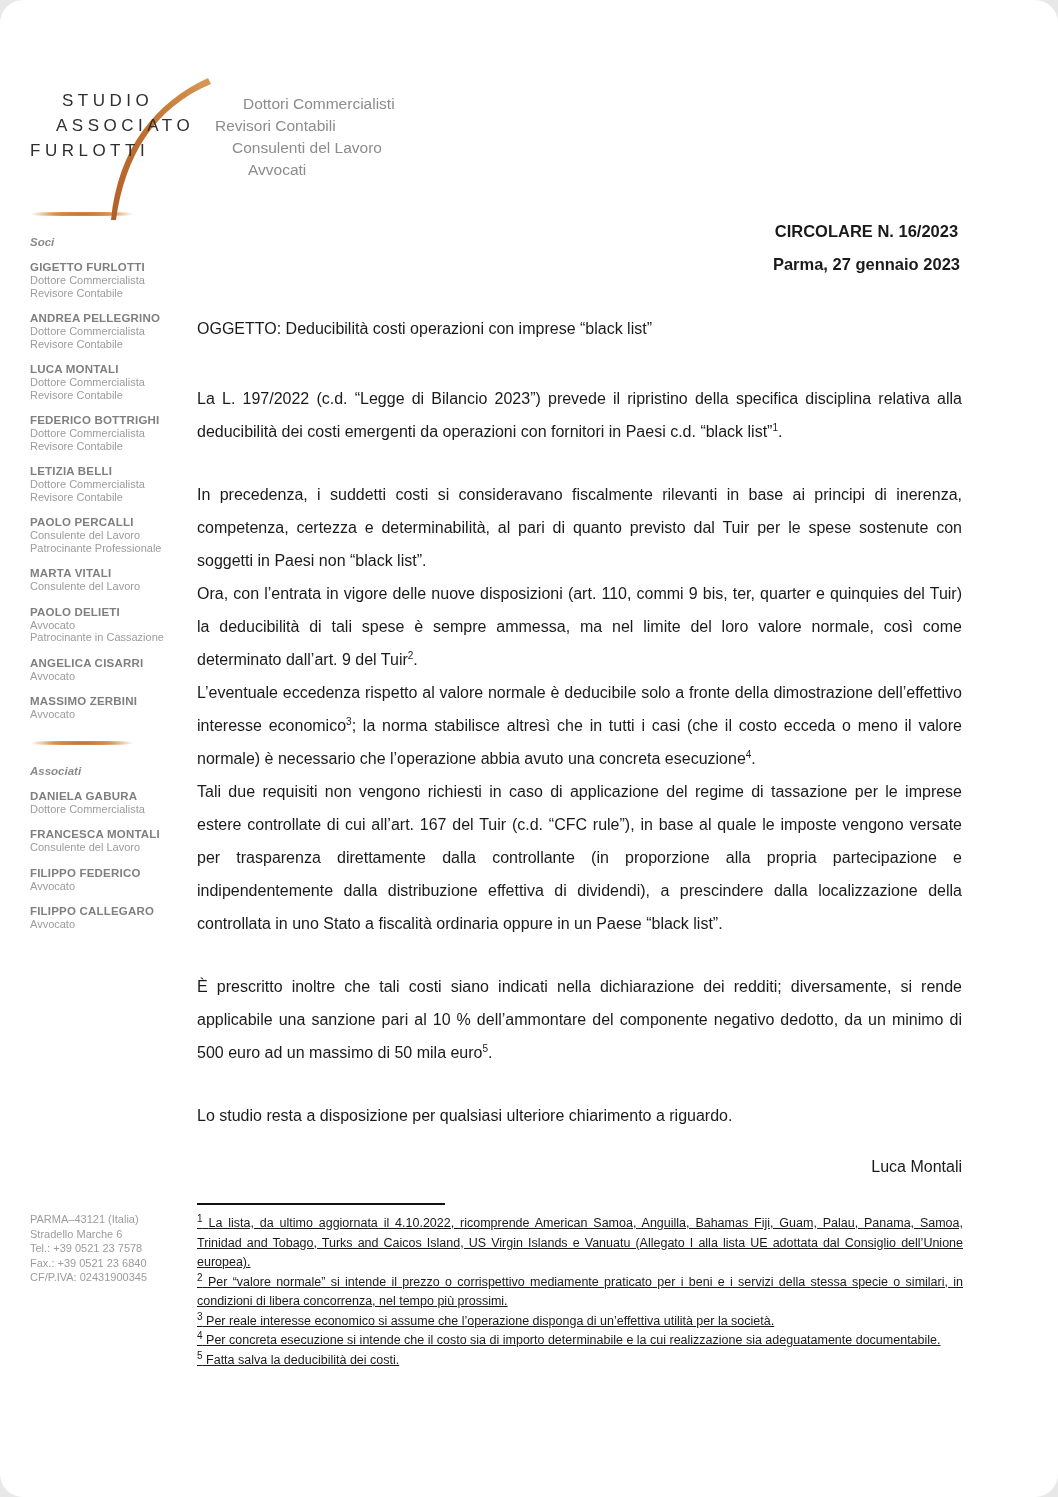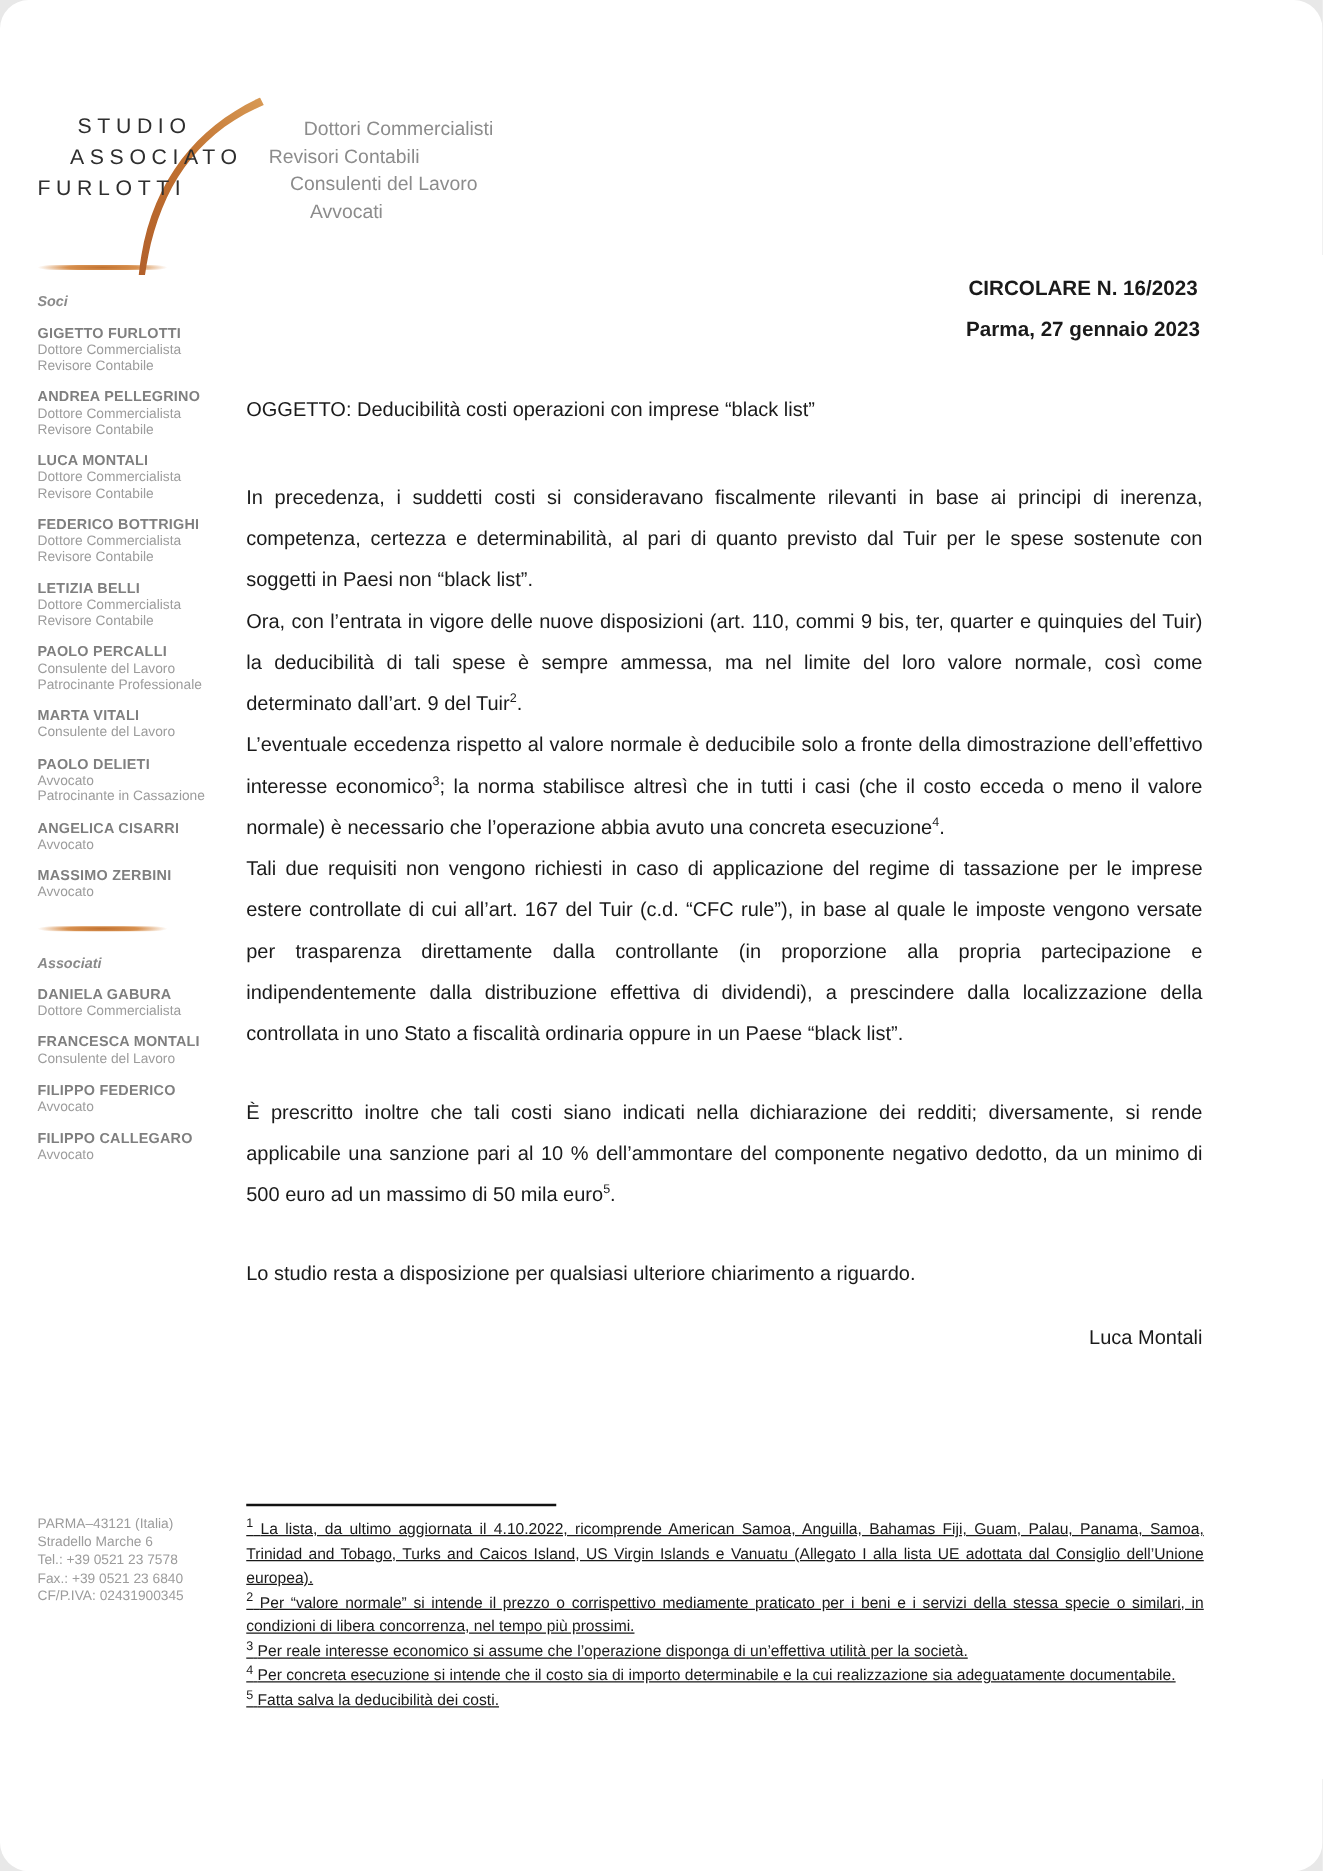--- a/index.html
+++ b/index.html
@@ -164,20 +164,21 @@
       <div>PARMA–43121 (Italia)</div>
       <div>Stradello Marche 6</div>
       <div>Tel.:  +39 0521 23 7578</div>
       <div>Fax.: +39 0521 23 6840</div>
       <div>CF/P.IVA: 02431900345</div>
     </div>
 
   <div class="main">
     <div class="subject">OGGETTO: Deducibilità costi operazioni con imprese “black list”</div>
     <div id="paragraphs">
+        <p class="para gap"><span>La L. 197/2022 (c.d. “Legge di Bilancio 2023”) prevede il ripristino della specifica disciplina relativa alla deducibilità dei costi emergenti da operazioni con fornitori in Paesi c.d. “black list”</span><sup>1</sup><span>.</span></p>
         <p class="para gap"><span>In precedenza, i suddetti costi si consideravano fiscalmente rilevanti in base ai principi di inerenza, competenza, certezza e determinabilità, al pari di quanto previsto dal Tuir per le spese sostenute con soggetti in Paesi non “black list”.</span></p>
         <p class="para"><span>Ora, con l’entrata in vigore delle nuove disposizioni (art. 110, commi 9 bis, ter, quarter e quinquies del Tuir) la deducibilità di tali spese è sempre ammessa, ma nel limite del loro valore normale, così come determinato dall’art. 9 del Tuir</span><sup>2</sup><span>.</span></p>
         <p class="para"><span>L’eventuale eccedenza rispetto al valore normale è deducibile solo a fronte della dimostrazione dell’effettivo interesse economico</span><sup>3</sup><span>; la norma stabilisce altresì che in tutti i casi (che il costo ecceda o meno il valore normale) è necessario che l’operazione abbia avuto una concreta esecuzione</span><sup>4</sup><span>.</span></p>
         <p class="para"><span>Tali due requisiti non vengono richiesti in caso di applicazione del regime di tassazione per le imprese estere controllate di cui all’art. 167 del Tuir (c.d. “CFC rule”), in base al quale le imposte vengono versate per trasparenza direttamente dalla controllante (in proporzione alla propria partecipazione e indipendentemente dalla distribuzione effettiva di dividendi), a prescindere dalla localizzazione della controllata in uno Stato a fiscalità ordinaria oppure in un Paese “black list”.</span></p>
         <p class="para gap"><span>È prescritto inoltre che tali costi siano indicati nella dichiarazione dei redditi; diversamente, si rende applicabile una sanzione pari al 10 % dell’ammontare del componente negativo dedotto, da un minimo di 500 euro ad un massimo di 50 mila euro</span><sup>5</sup><span>.</span></p>
         <p class="para gap"><span>Lo studio resta a disposizione per qualsiasi ulteriore chiarimento a riguardo.</span></p>
       </div>
     <div class="signature">Luca Montali</div>
   </div>
 

